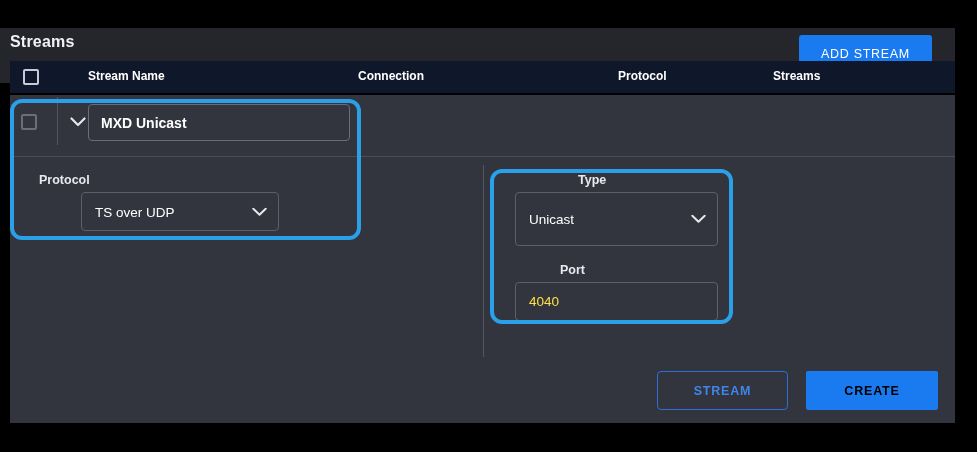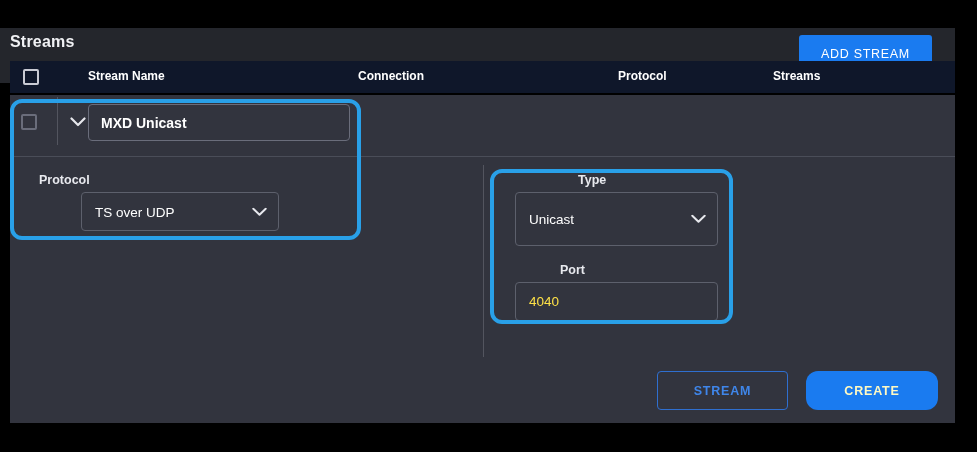--- a/index.html
+++ b/index.html
@@ -218,22 +218,22 @@
     font-weight: bold;
     letter-spacing: 0.8px;
     cursor: pointer;
   }
   .create-btn {
     position: absolute;
     left: 796px; top: 276px;
     width: 132px; height: 39px;
     background: #1a7bf0;
     border: none;
-    border-radius: 12px;
-    color: #fef9c3;
+    border-radius: 2px;
+    color: #000000;
     font-family: "Liberation Sans", sans-serif;
     font-size: 12.5px;
     font-weight: bold;
     letter-spacing: 0.8px;
     cursor: pointer;
   }
 
   
   .highlight {
     position: absolute;

